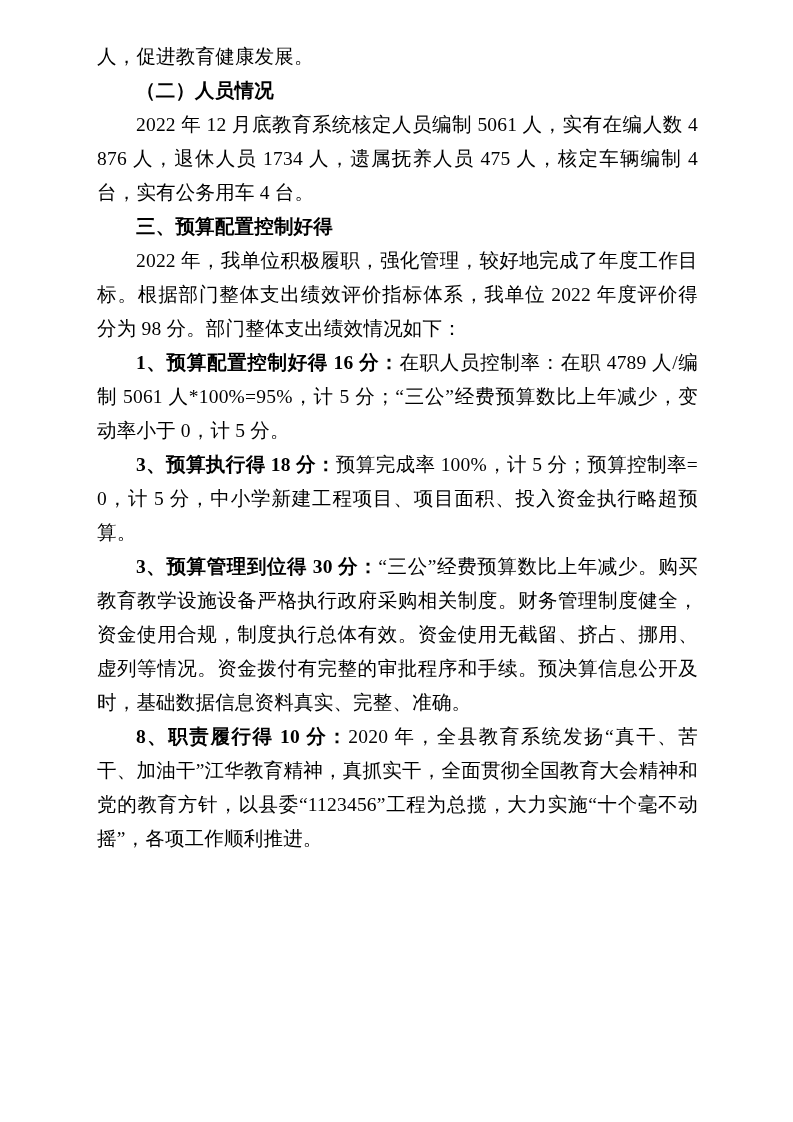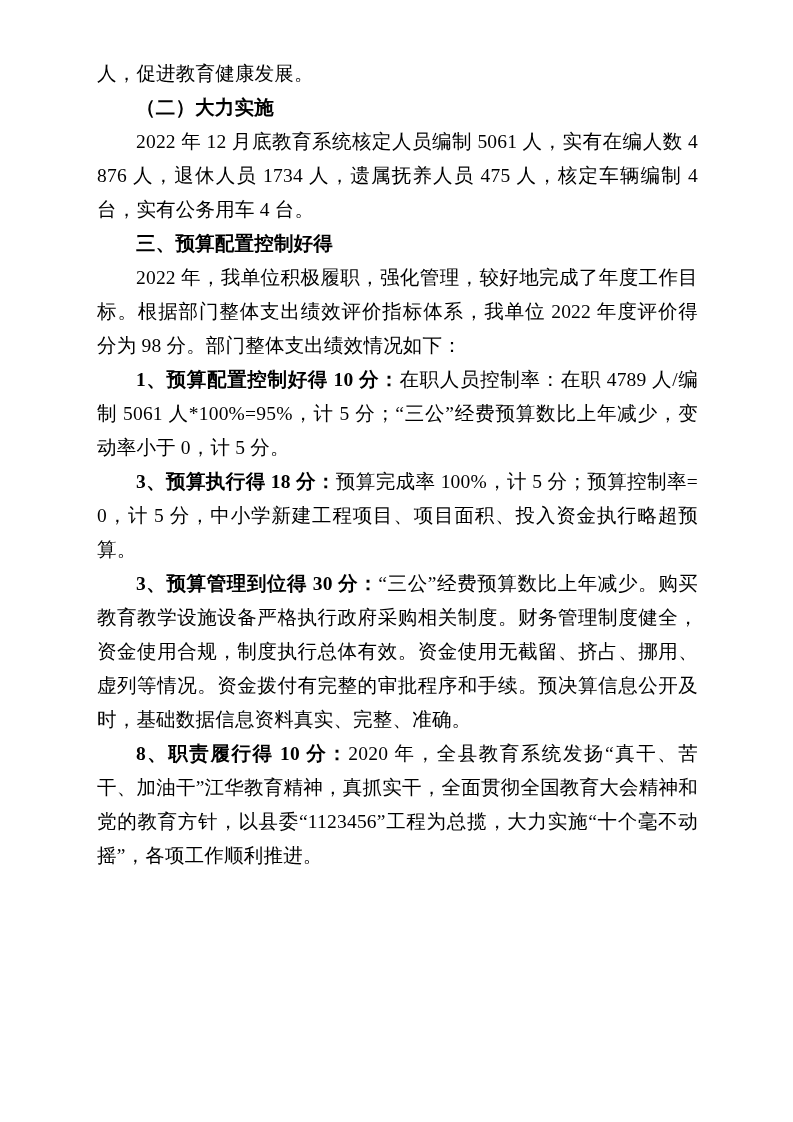--- a/index.html
+++ b/index.html
@@ -6,21 +6,21 @@
     margin: 0;
     padding: 0;
     background: #ffffff;
   }
   .page {
     position: relative;
     width: 793px;
     height: 1122px;
     background: #ffffff;
     box-sizing: border-box;
-    padding: 57px 95px 40px 97px;
+    padding: 40px 95px 40px 97px;
     overflow: hidden;
     font-family: "Liberation Serif", "DejaVu Serif", serif;
     color: #000000;
     border-radius: 28px;
   }
   .doc p {
     margin: 0;
     font-size: 19.5px;
     line-height: 34px;
     text-align: justify;
@@ -34,22 +34,22 @@
   .doc .seg-bold {
     font-weight: bold;
   }
 </style>
 </head>
 <body>
 
 <div class="page">
   <div class="doc" id="doc">
       <p><span class="seg-regular">人，促进教育健康发展。</span></p>
-      <p class="indent"><span class="seg-bold">（二）大力实施</span></p>
+      <p class="indent"><span class="seg-bold">（二）人员情况</span></p>
       <p class="indent"><span class="seg-regular">2022 年 12 月底教育系统核定人员编制 5061 人，实有在编人数 4876 人，退休人员 1734 人，遗属抚养人员 475 人，核定车辆编制 4 台，实有公务用车 4 台。</span></p>
       <p class="indent"><span class="seg-bold">三、预算配置控制好得</span></p>
       <p class="indent"><span class="seg-regular">2022 年，我单位积极履职，强化管理，较好地完成了年度工作目标。根据部门整体支出绩效评价指标体系，我单位 2022 年度评价得分为 98 分。部门整体支出绩效情况如下：</span></p>
-      <p class="indent"><span class="seg-bold">1、预算配置控制好得 10 分：</span><span class="seg-regular">在职人员控制率：在职 4789 人/编制 5061 人*100%=95%，计 5 分；“三公”经费预算数比上年减少，变动率小于 0，计 5 分。</span></p>
+      <p class="indent"><span class="seg-bold">1、预算配置控制好得 16 分：</span><span class="seg-regular">在职人员控制率：在职 4789 人/编制 5061 人*100%=95%，计 5 分；“三公”经费预算数比上年减少，变动率小于 0，计 5 分。</span></p>
       <p class="indent"><span class="seg-bold">3、预算执行得 18 分：</span><span class="seg-regular">预算完成率 100%，计 5 分；预算控制率=0，计 5 分，中小学新建工程项目、项目面积、投入资金执行略超预算。</span></p>
       <p class="indent"><span class="seg-bold">3、预算管理到位得 30 分：</span><span class="seg-regular">“三公”经费预算数比上年减少。购买教育教学设施设备严格执行政府采购相关制度。财务管理制度健全，资金使用合规，制度执行总体有效。资金使用无截留、挤占、挪用、虚列等情况。资金拨付有完整的审批程序和手续。预决算信息公开及时，基础数据信息资料真实、完整、准确。</span></p>
       <p class="indent"><span class="seg-bold">8、职责履行得 10 分：</span><span class="seg-regular">2020 年，全县教育系统发扬“真干、苦干、加油干”江华教育精神，真抓实干，全面贯彻全国教育大会精神和党的教育方针，以县委“1123456”工程为总揽，大力实施“十个毫不动摇”，各项工作顺利推进。</span></p>
     </div>
 </div>
 
 </body></html>

